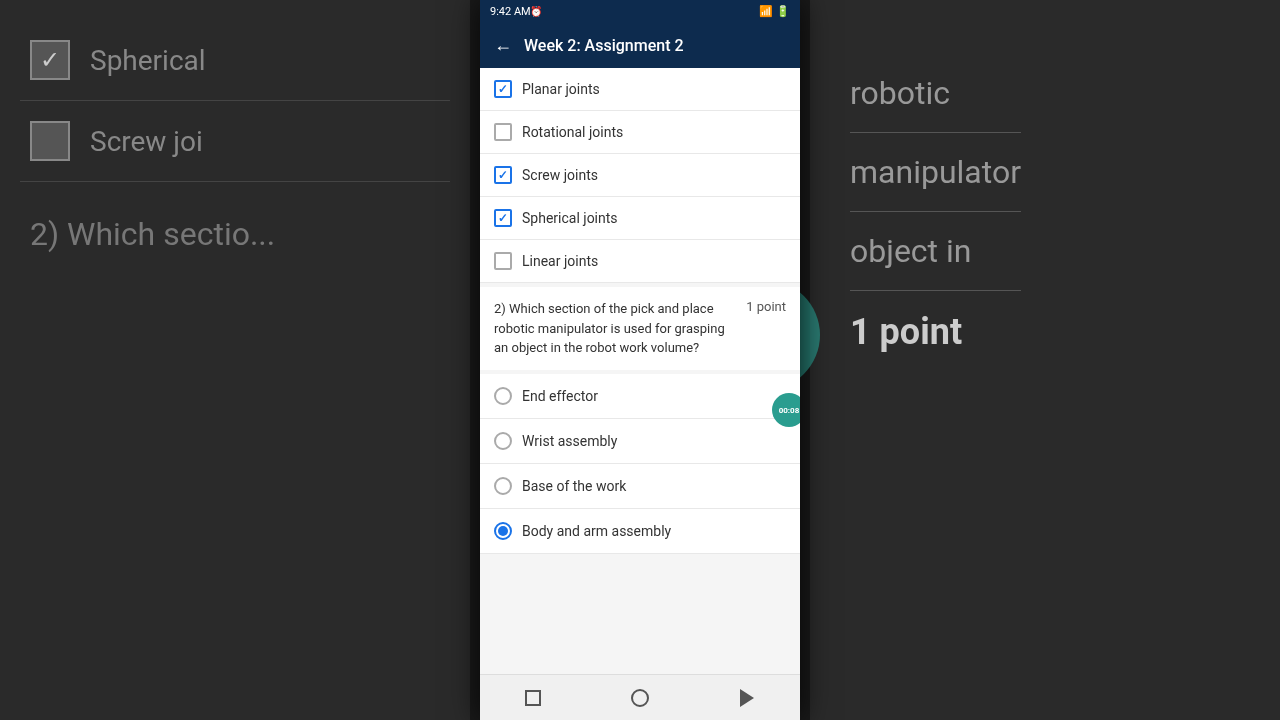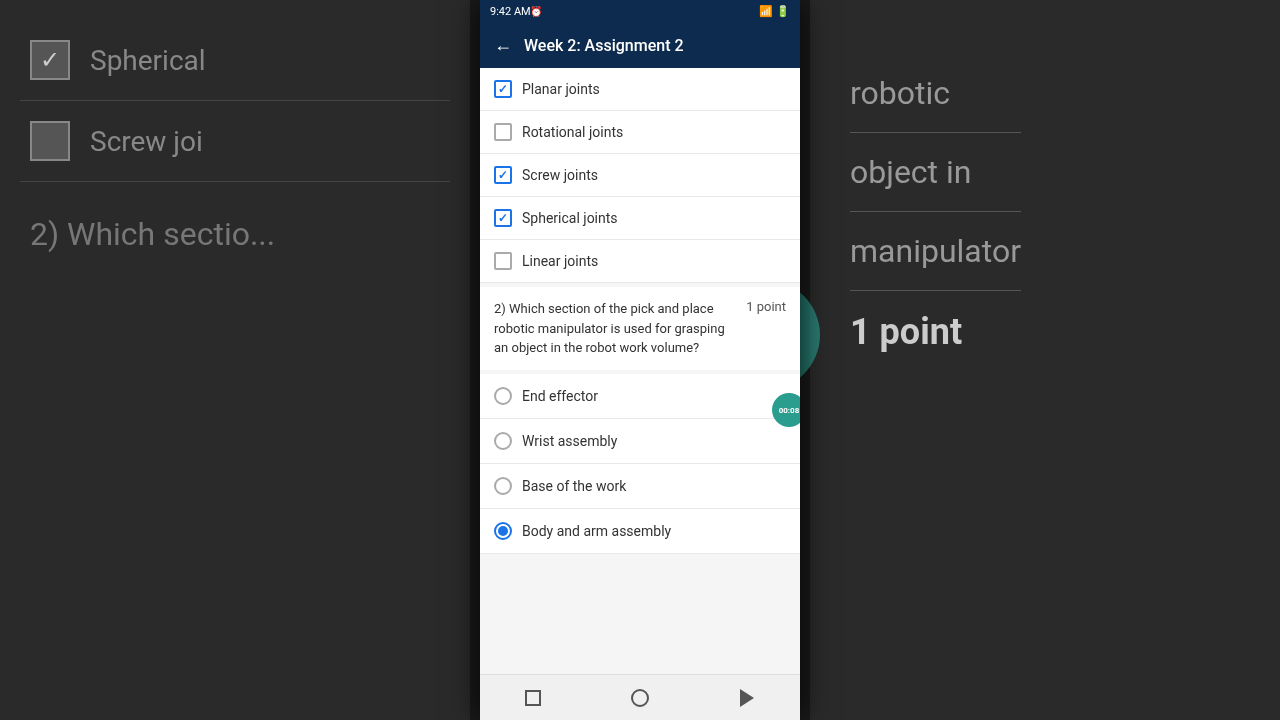--- a/index.html
+++ b/index.html
@@ -407,22 +407,22 @@
     <span class="bg-text">Screw joi</span>
   </div>
   <div class="bg-question">
     2) Which sectio...
   </div>
 </div>
 
 <div class="bg-right">
   <div class="right-items">
     <span class="right-text">robotic</span>
+    <span class="right-text">manipulator</span>
     <span class="right-text">object in</span>
-    <span class="right-text">manipulator</span>
     <span class="right-point">1 point</span>
   </div>
 </div>
 
 <div class="bg-timer">
   <span>00:08</span>
 </div>
 
 <div class="phone">
 

